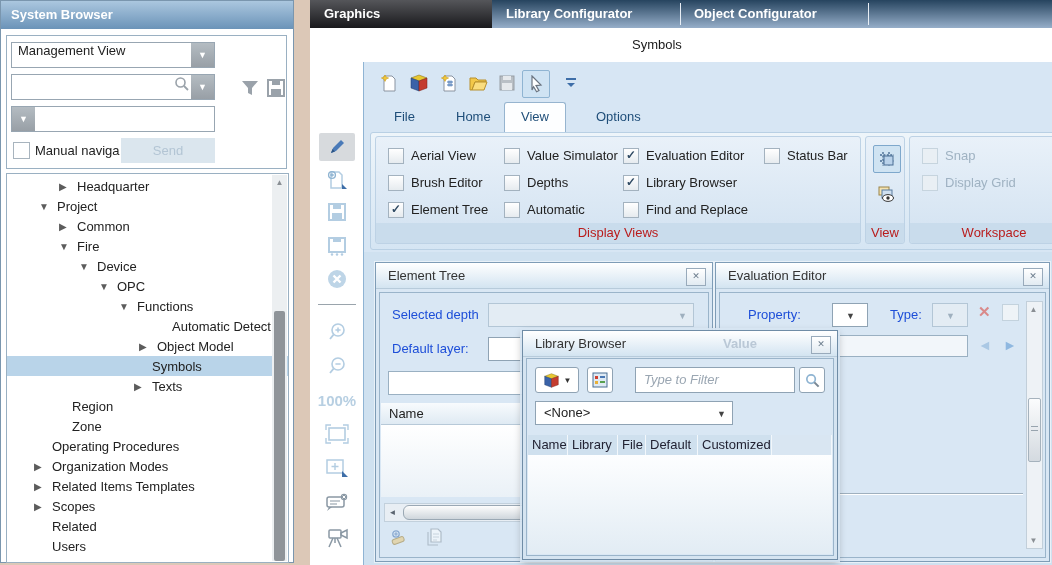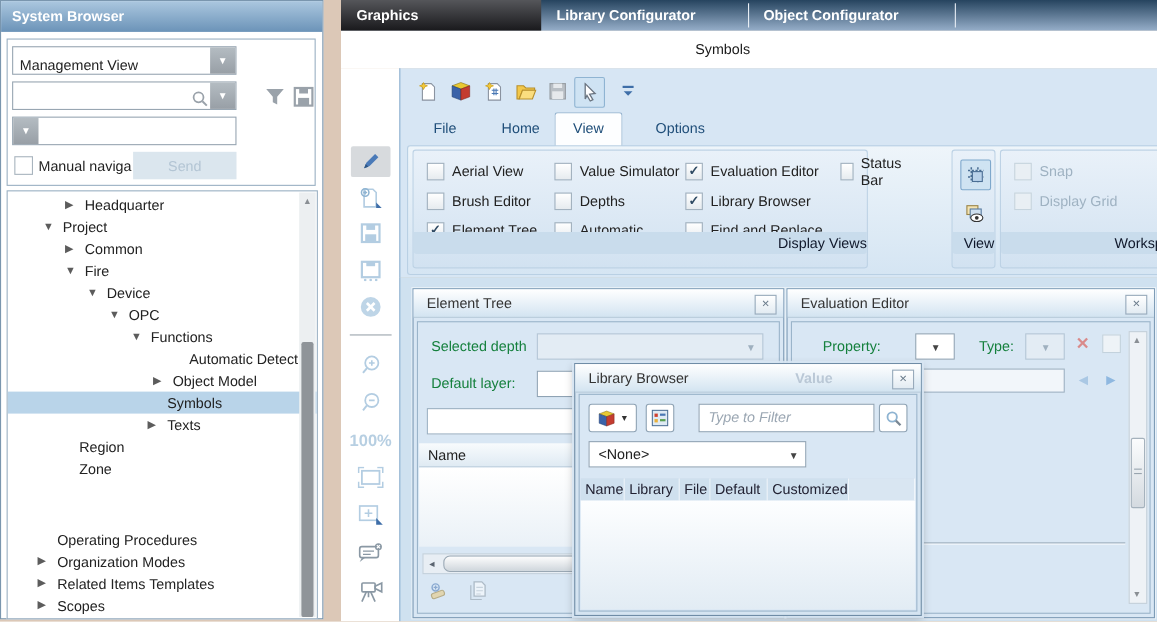--- a/index.html
+++ b/index.html
@@ -5,21 +5,21 @@
   html,body{margin:0;padding:0}
   #app{position:relative;width:1052px;height:565px;background:#dcc8b7;
        font-family:"Liberation Sans",sans-serif;font-size:13px;color:#222;overflow:hidden}
   .abs{position:absolute}
 
   
   #sysbrowser{left:0;top:2;width:292px;height:561px;background:#fff;border:1px solid #7a96ae}
   #sb-title{left:0;top:0;width:100%;height:28px;background:linear-gradient(#abc7df,#6b93b8);
             color:#fff;font-weight:bold;line-height:28px;padding-left:10px;box-sizing:border-box}
   #sb-controls{left:5px;top:34px;width:279px;height:132px;border:1px solid #9ab0c2;background:#fff}
-  .combo{position:absolute;height:26px;background:#fff;border:1px solid #98a6b2;display:flex;align-items:flex-end;box-sizing:border-box}
+  .combo{position:absolute;height:26px;background:#fff;border:1px solid #98a6b2;display:flex;align-items:flex-start;box-sizing:border-box}
   .combo .cval{flex:1;padding-left:6px;overflow:hidden;white-space:nowrap}
   .cbtn{width:23px;align-self:stretch;background:linear-gradient(#b4bcc2,#989fa6);color:#fff;
         display:flex;align-items:center;justify-content:center;font-size:9px}
   #sb-send{position:absolute;left:114px;top:102px;width:94px;height:25px;background:#dbe6ee;
            color:#b3c5d4;text-align:center;line-height:25px}
   .cb-empty{position:absolute;width:15px;height:15px;border:1px solid #a8b4be;background:#fff}
 
   
   #sb-treebox{left:5px;top:172px;width:281px;height:388px;border:1px solid #9ab0c2;background:#fff;overflow:hidden}
   #sb-tree{position:absolute;left:0;top:2px;width:100%}
@@ -49,42 +49,42 @@
   
   #ribbon{left:363px;top:62px;width:689px;height:190px;background:#d7e6f4;border-left:1px solid #8fb4d4}
   #qat .qbtn{position:absolute;top:8px;width:26px;height:26px;display:flex;align-items:center;justify-content:center}
   #qat .qbtn.sel{background:#cfe3f3;border:1px solid #8fb4d2;border-radius:2px}
   .rtab{position:absolute;top:41px;height:28px;line-height:28px;padding:0 16px;color:#1f4e79}
   .rtab.active{background:#fdfeff;border:1px solid #96b4cf;border-bottom:none;border-radius:3px 3px 0 0;top:40px;height:30px}
   #ribbon-body{position:absolute;left:6px;top:70px;width:700px;height:116px;
                background:linear-gradient(#eef5fa,#d5e5f3);border:1px solid #b9d0e4;border-radius:3px}
   .rgroup{position:absolute;top:3px;height:108px;background:linear-gradient(#e9f1f9,#d2e2f1);
           border:1px solid #bdd2e5;border-radius:3px;box-sizing:border-box}
-  .rgroup-label{position:absolute;left:0;bottom:12px;width:100%;height:20px;background:#c9dcec;
-                color:#0f172a;text-align:right;line-height:20px;border-radius:0 0 3px 3px}
+  .rgroup-label{position:absolute;left:0;bottom:0;width:100%;height:20px;background:#c9dcec;
+                color:#b91c1c;text-align:center;line-height:20px;border-radius:0 0 3px 3px}
   .dvcol{position:absolute;top:9px;display:flex;flex-direction:column;gap:8px}
   .cbitem{display:flex;align-items:center;height:19px}
   .cbbox{width:14px;height:14px;border:1px solid #a3b2bf;background:linear-gradient(#fff,#e6ebef);
          margin-right:7px;font-size:12px;line-height:13px;text-align:center;color:#2f4a63;font-weight:bold}
   .cbitem.dis .cbbox{background:#e9eff4;border-color:#c6d4de}
   .cbitem.dis .cbtxt{color:#9fb2c2}
   .vgbtn{position:absolute;left:7px;width:26px;height:26px;display:flex;align-items:center;justify-content:center}
   .vgbtn.sel{background:#cfe3f2;border:1px solid #7ea8cc;border-radius:2px}
 
   
   #content{left:363px;top:252px;width:689px;height:313px;background:#cfe1f0;border-left:1px solid #8fb4d4}
 
   
   .panel{position:absolute;background:#d9e7f4;border:1px solid #7e9cb6;box-shadow:0 0 0 1px rgba(255,255,255,.55)}
   .ptitle{position:absolute;left:0;top:0;width:100%;height:26px;background:linear-gradient(#ffffff,#d3e4f1);
           line-height:26px;padding-left:12px;box-sizing:border-box;color:#333;border-bottom:1px solid #b7cbdb}
   .xbtn{position:absolute;top:5px;right:6px;width:18px;height:16px;border:1px solid #98aabb;background:linear-gradient(#fff,#e2ebf2);
         color:#6b7c8c;font-size:9px;text-align:center;line-height:15px}
   .pinner{position:absolute;left:3px;top:29px;right:3px;bottom:3px;border:1px solid #9ab4ca;background:#d9e7f4}
-  .flabel{position:absolute;color:#15803d}
+  .flabel{position:absolute;color:#1d4ed8}
   .dis-combo{position:absolute;height:24px;background:#e3ecf4;border:1px solid #b3c6d6;box-sizing:border-box}
   .dis-combo .arr{position:absolute;right:6px;top:7px;font-size:9px;color:#9fb0bf}
   .wh-combo{position:absolute;height:24px;background:#fff;border:1px solid #8fa3b4;box-sizing:border-box}
   .wh-combo .arr{position:absolute;right:6px;top:7px;font-size:9px;color:#444}
   .txtfield{position:absolute;background:#fff;border:1px solid #9ab0c2;box-sizing:border-box}
 
   
   #et-namehdr{position:absolute;left:1px;top:110px;right:1px;height:22px;
               background:linear-gradient(#f8fbfd,#dfeaf3);border-bottom:1px solid #b7c9d8;line-height:22px;padding-left:8px;box-sizing:border-box}
   #et-list{position:absolute;left:1px;top:132px;right:1px;height:72px;background:linear-gradient(#ffffff,#eaf1f7)}
@@ -202,21 +202,21 @@
             <span>Texts</span>
           </div>
           <div class="tree-row" style="padding-left: 47px;">
             <span class="tri"></span>
             <span>Region</span>
           </div>
           <div class="tree-row" style="padding-left: 47px;">
             <span class="tri"></span>
             <span>Zone</span>
           </div>
-          <div class="tree-row" style="padding-left: 27px; margin-top: 44px;">
+          <div class="tree-row" style="padding-left: 27px;">
             <span class="tri"></span>
             <span>Operating Procedures</span>
           </div>
           <div class="tree-row" style="padding-left: 27px;">
             <span class="tri">▶</span>
             <span>Organization Modes</span>
           </div>
           <div class="tree-row" style="padding-left: 27px;">
             <span class="tri">▶</span>
             <span>Related Items Templates</span>
@@ -394,21 +394,21 @@
       </div>
     </div>
 
     <div class="rtab" style="left:14px"><span>File</span></div>
     <div class="rtab" style="left:76px"><span>Home</span></div>
     <div class="rtab active" style="left:140px"><span>View</span></div>
     <div class="rtab" style="left:216px"><span>Options</span></div>
 
     <div id="ribbon-body">
 
-      <div class="rgroup" style="left:4px;width:414px">
+      <div class="rgroup" style="left:4px;width:486px">
         <div id="dv-cols">
             <div class="dvcol" style="left: 12px;">
               <div class="cbitem">
                 <span class="cbbox"></span>
                 <span class="cbtxt">Aerial View</span>
               </div>
               <div class="cbitem">
                 <span class="cbbox"></span>
                 <span class="cbtxt">Brush Editor</span>
               </div>

